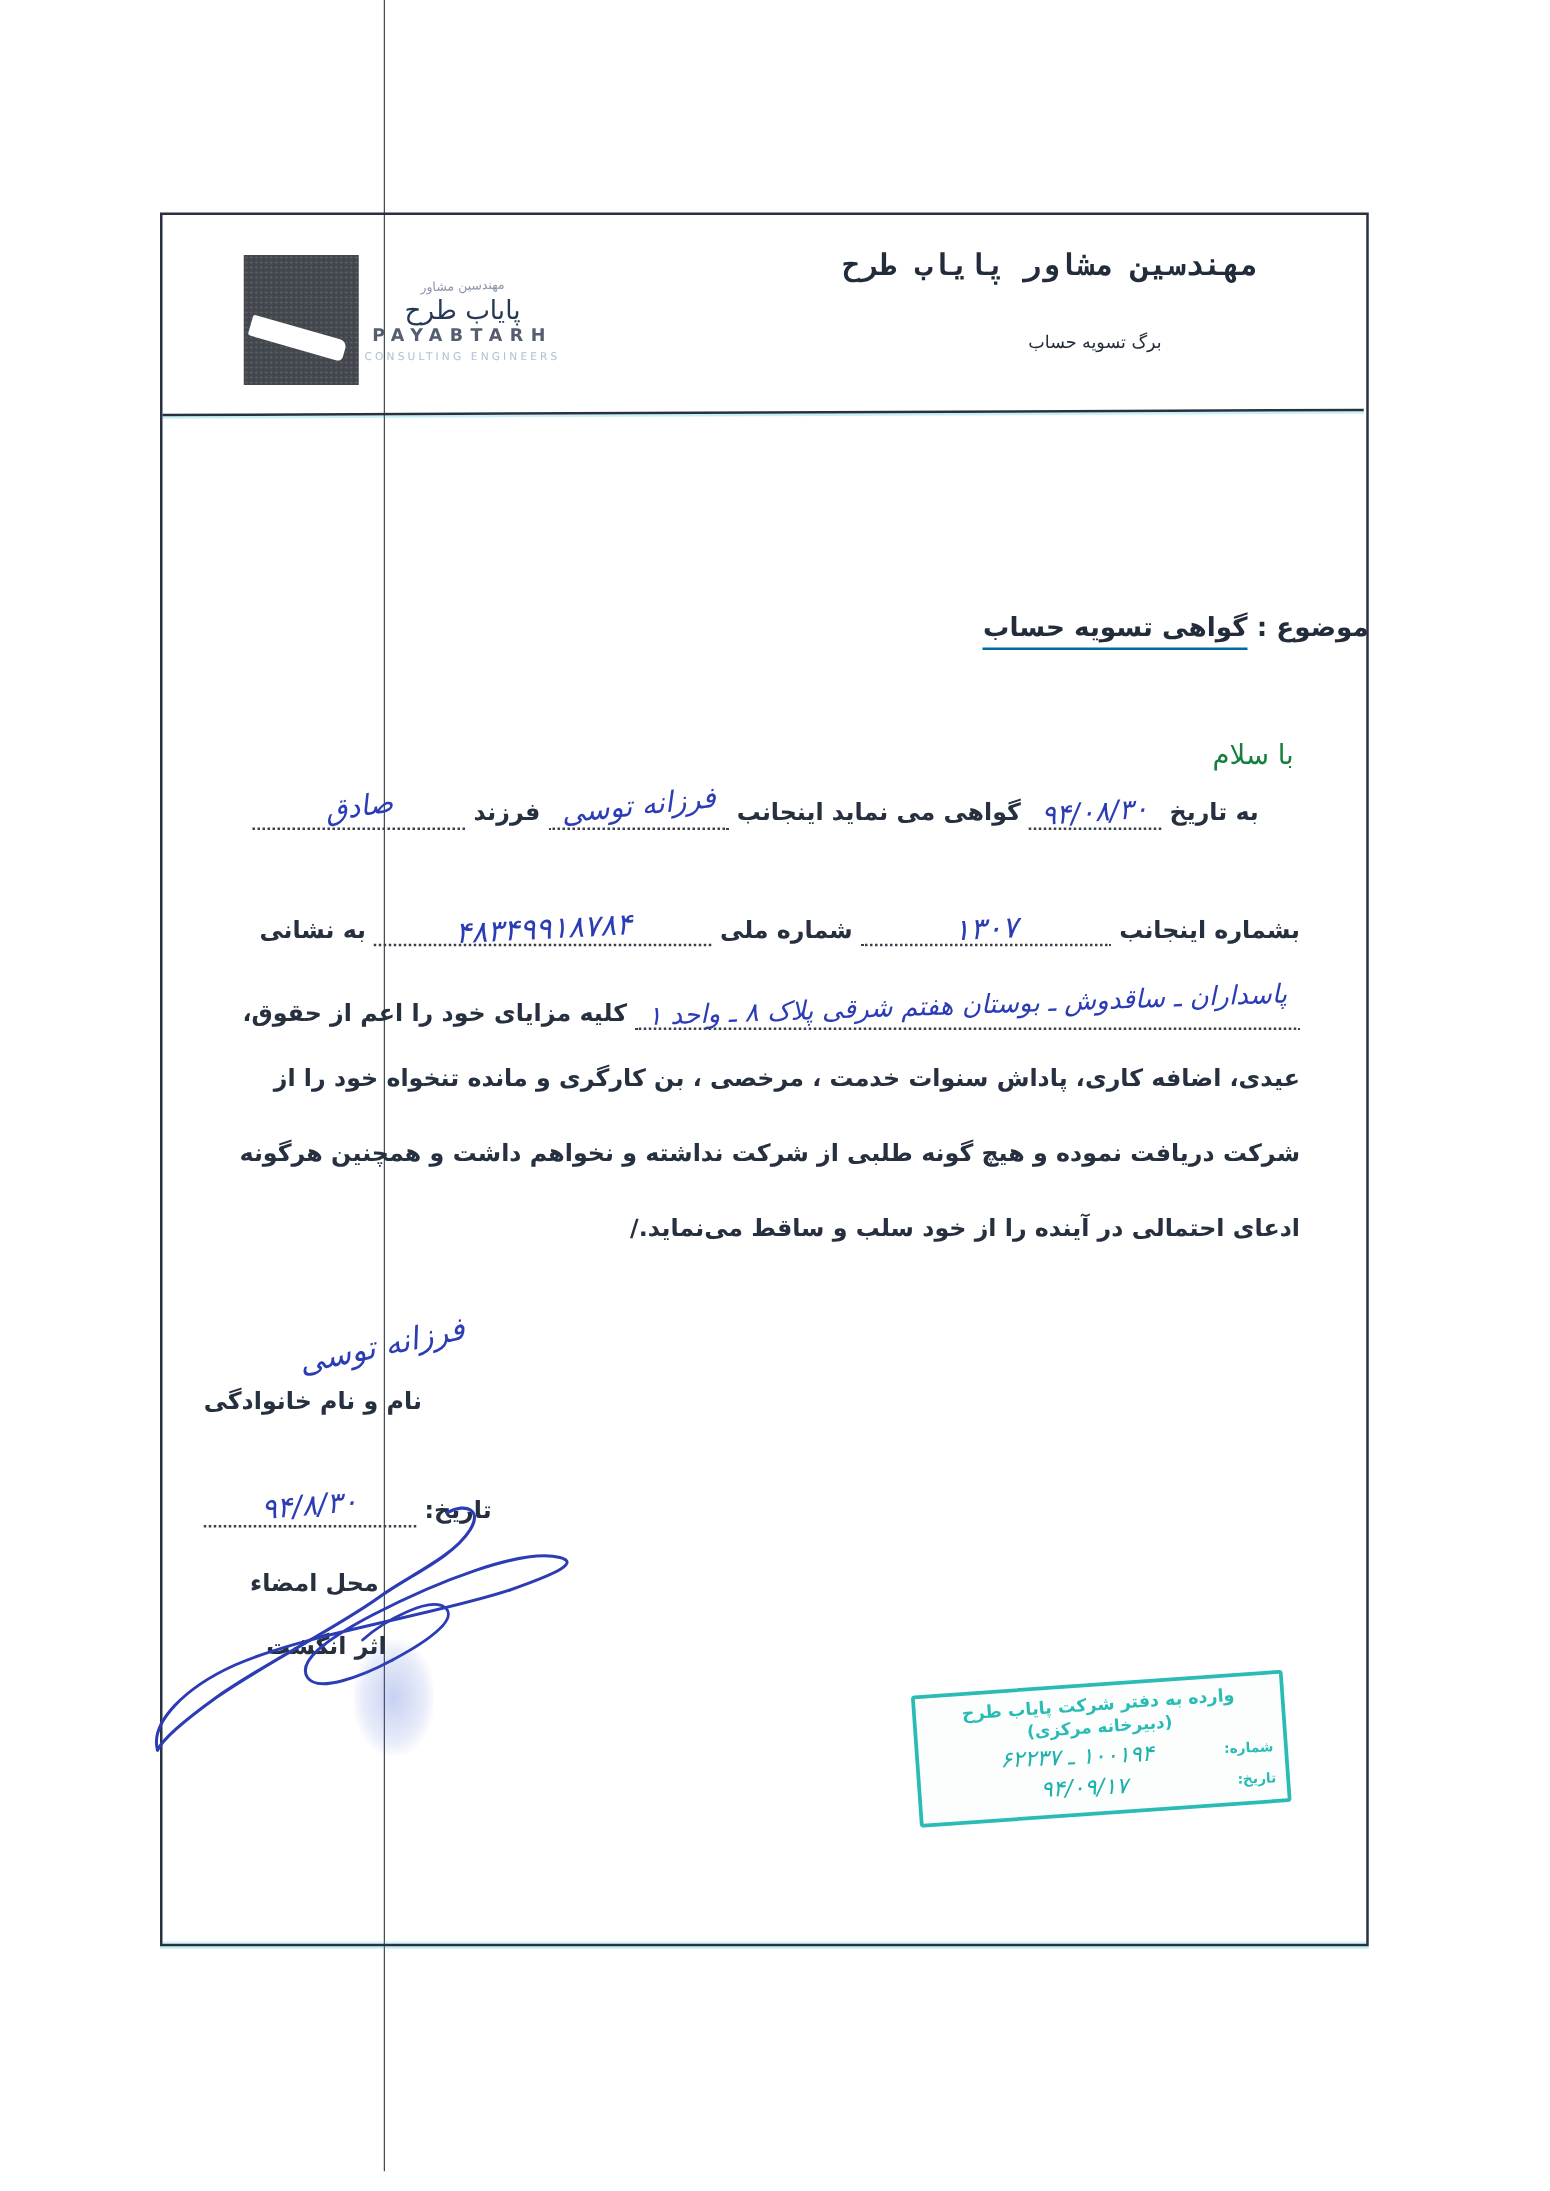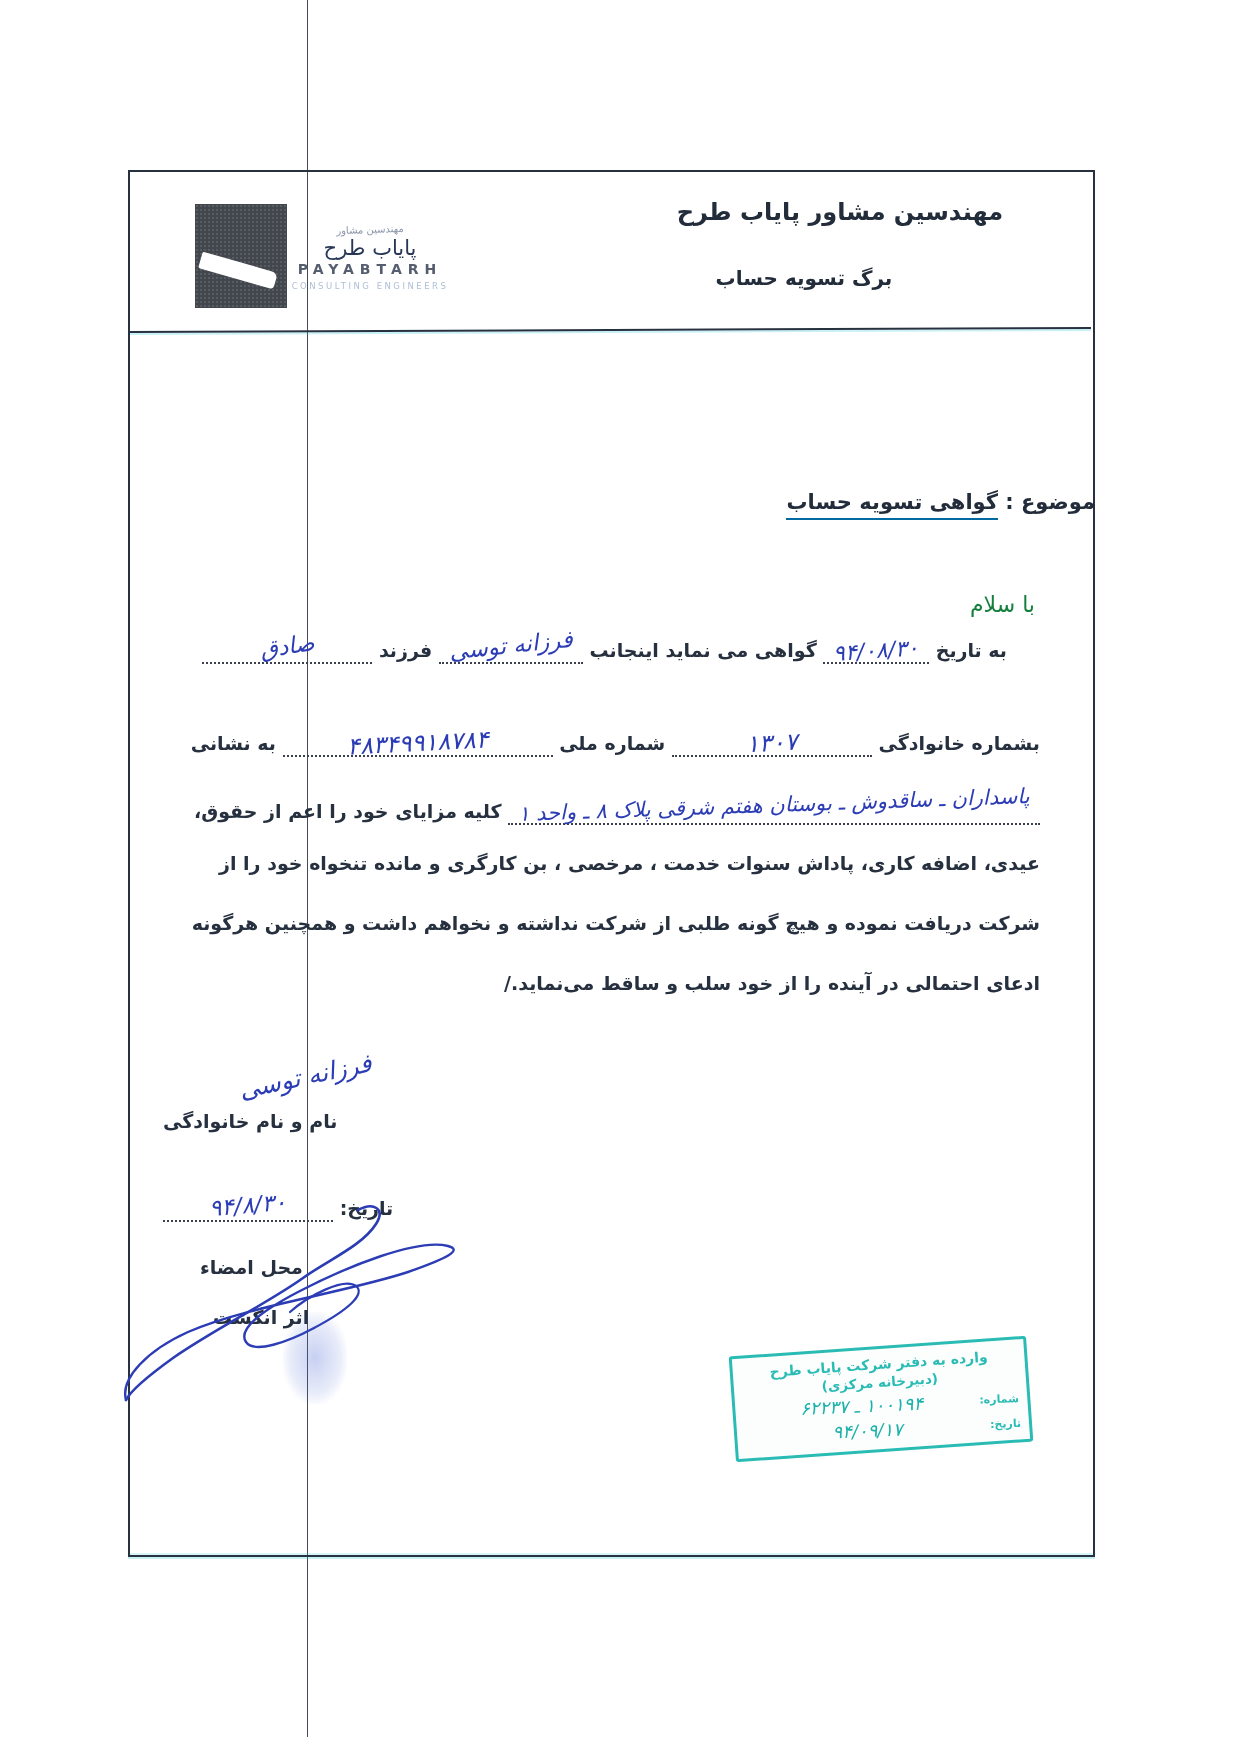--- a/index.html
+++ b/index.html
@@ -69,28 +69,29 @@
 
   
   .hdr-title {
     position: absolute;
     left: 620px; top: 198px;
     width: 440px;
     text-align: center;
     direction: rtl;
     font-size: 24px; font-weight: 700;
     color: #222c3a;
+    font-family: Liberation Mono, monospace;
   }
   .hdr-subtitle {
     position: absolute;
-    left: 584px; top: 266px;
+    left: 656px; top: 266px;
     width: 440px;
     text-align: center;
     direction: rtl;
-    font-size: 20px; font-weight: 700;
+    font-size: 14px; font-weight: 400;
     color: #222c3a;
   }
 
   
   .subject {
     position: absolute;
     right: 145px; top: 490px;
     direction: rtl;
     font-size: 21px; font-weight: 700;
     color: #222c3a;
@@ -258,21 +259,21 @@
   <div class="body-line l1">
     <span>به تاریخ</span>
     <span class="dots"><span class="hw hw-date1">۹۴/۰۸/۳۰</span></span>
     <span>گواهی می نماید اینجانب</span>
     <span class="dots"><span class="hw hw-name">فرزانه توسی</span></span>
     <span>فرزند</span>
     <span class="dots" style="min-width:150px"><span class="hw hw-father">صادق</span></span>
   </div>
 
   <div class="body-line l2">
-    <span>بشماره خانوادگی</span>
+    <span>بشماره اینجانب</span>
     <span class="dots" style="min-width:180px"><span class="hw hw-idnum">۱۳۰۷</span></span>
     <span>شماره ملی</span>
     <span class="dots" style="min-width:250px"><span class="hw hw-natid">۴۸۳۴۹۹۱۸۷۸۴</span></span>
     <span>به نشانی</span>
   </div>
 
   <div class="body-line l3">
     <span class="dots" style="min-width:430px"><span class="hw hw-address">پاسداران ـ ساقدوش ـ بوستان هفتم شرقی پلاک ۸ ـ واحد ۱</span></span>
     <span>کلیه مزایای خود را اعم از حقوق،</span>
   </div>

